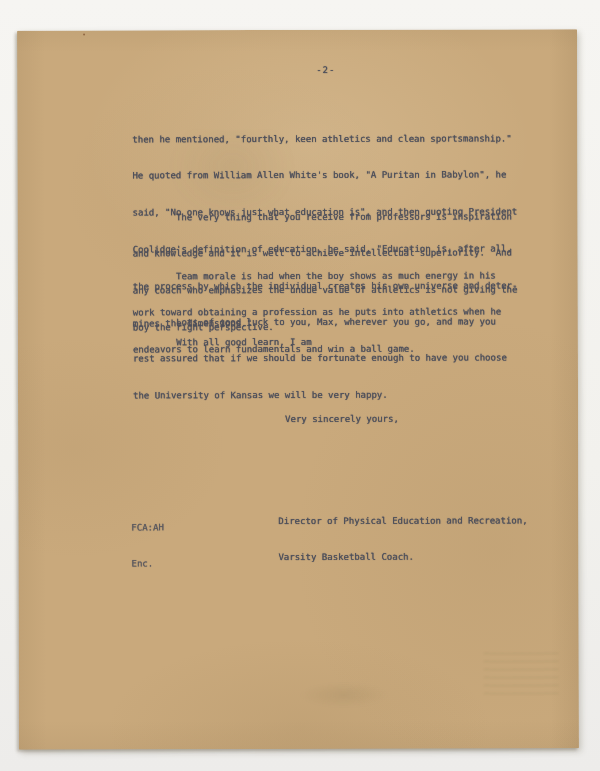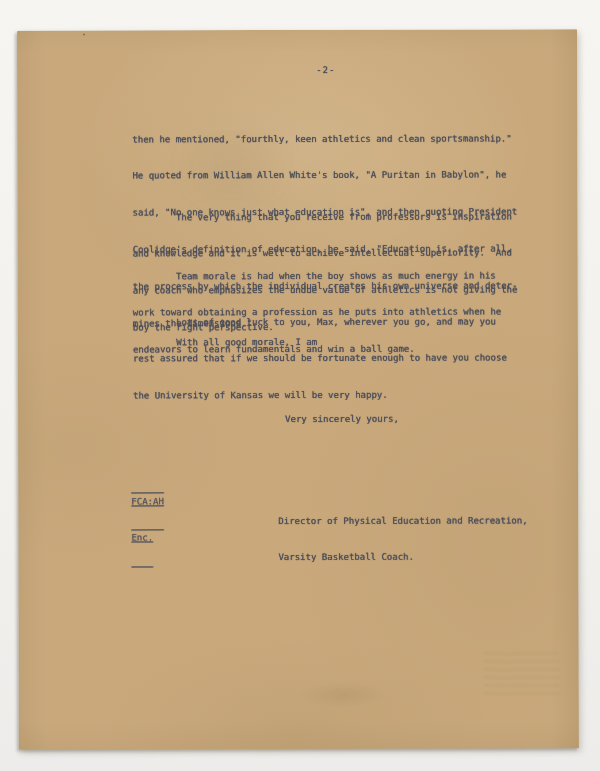--- a/index.html
+++ b/index.html
@@ -44,21 +44,21 @@
   }
   .line { white-space: pre; }
   .pgnum   { left: 299px; top: 34px;  letter-spacing: 1px; }
   .p1      { left: 115px; top: 78px;  }
   .p2      { left: 115px; top: 156px; }
   .p3      { left: 115px; top: 215px; }
   .p4      { left: 115px; top: 261px; }
   .valed   { left: 115px; top: 306px; }
   .closing { left: 267px; top: 383px; }
   .sig     { left: 260px; top: 460px; }
-  .initials{ left: 113px; top: 440px; opacity: 0.88; text-decoration: underline; }
+  .initials{ left: 113px; top: 466px; opacity: 0.88; }
   .ghost {
     position: absolute;
     filter: blur(1.2px);
     pointer-events: none;
   }
   .ghost-a {
     left: 465px; top: 623px; width: 75px; height: 46px;
     background: repeating-linear-gradient(180deg,
       rgba(95,105,62,0.12) 0 2px, rgba(0,0,0,0) 2px 8px);
     opacity: 0.7;
@@ -112,21 +112,21 @@
       <div class="line">work toward obtaining a profession as he puts into athletics when he</div>
       <div class="line">endeavors to learn fundamentals and win a ball game.</div>
     </div>
 
     <div class="ink p4">
       <div class="line">        Lots of good luck to you, Max, wherever you go, and may you</div>
       <div class="line">rest assured that if we should be fortunate enough to have you choose</div>
       <div class="line">the University of Kansas we will be very happy.</div>
     </div>
 
-    <div class="ink valed">        With all good morale, I am</div>
+    <div class="ink valed">        With all good learn, I am</div>
 
     <div class="ink closing">Very sincerely yours,</div>
 
     <div class="ink sig">
       <div class="line">Director of Physical Education and Recreation,</div>
       <div class="line">Varsity Basketball Coach.</div>
     </div>
 
     <div class="ink initials">
       <div class="line">FCA:AH</div>

